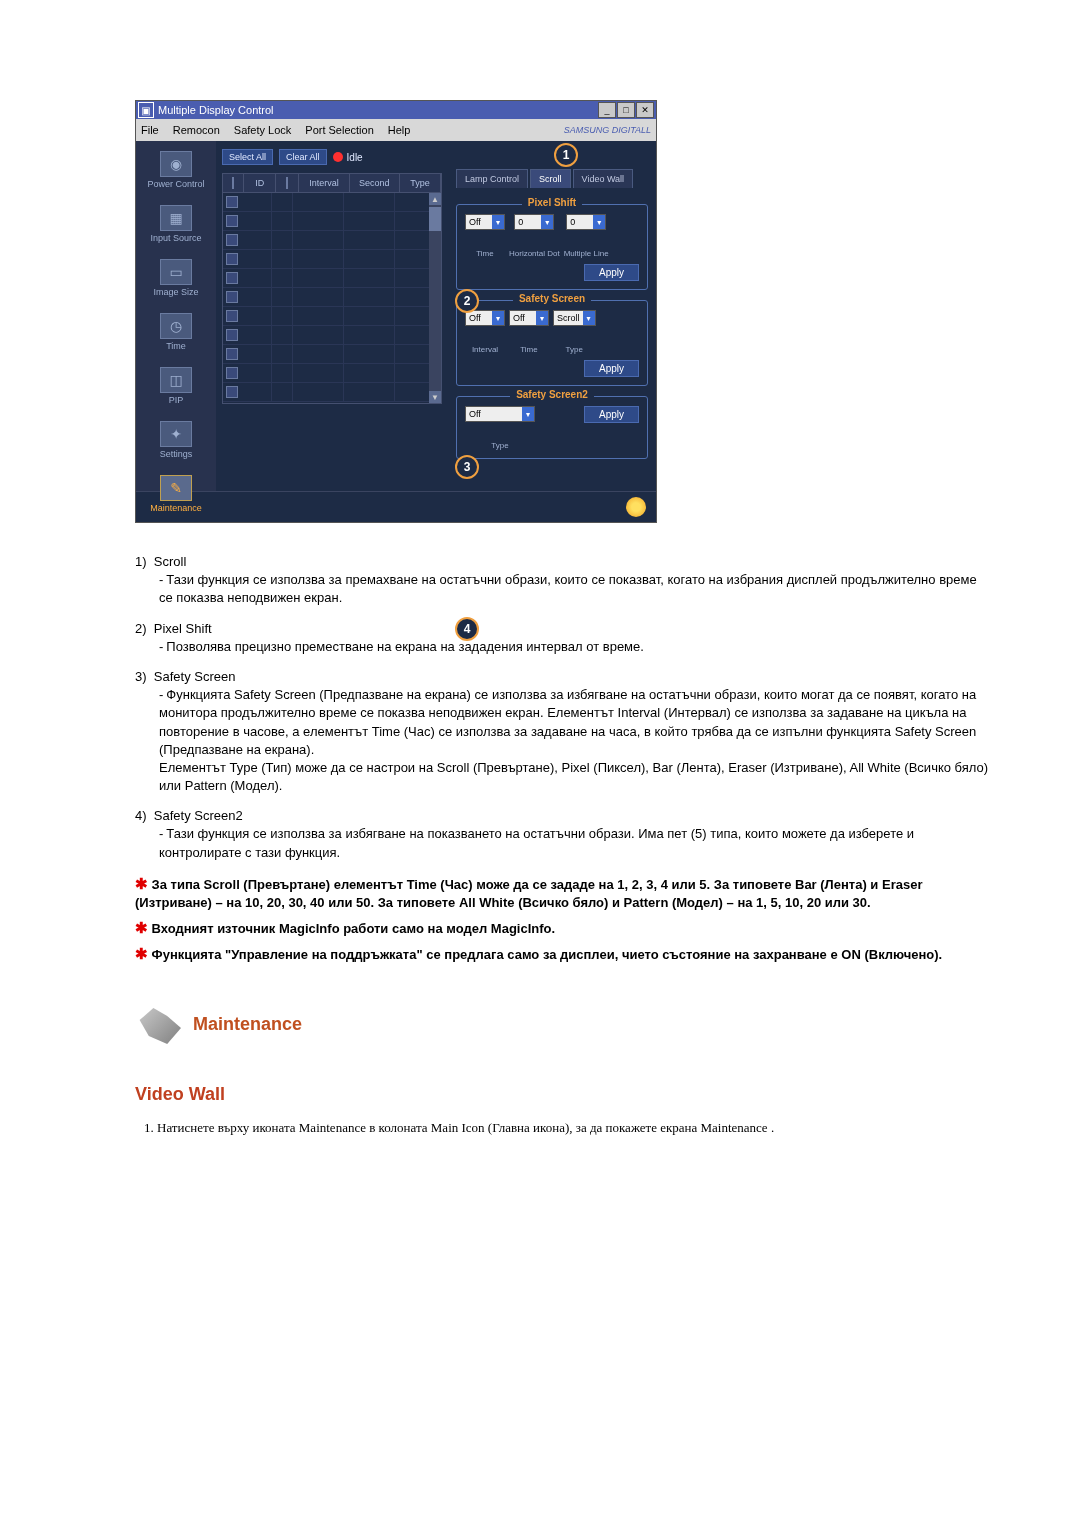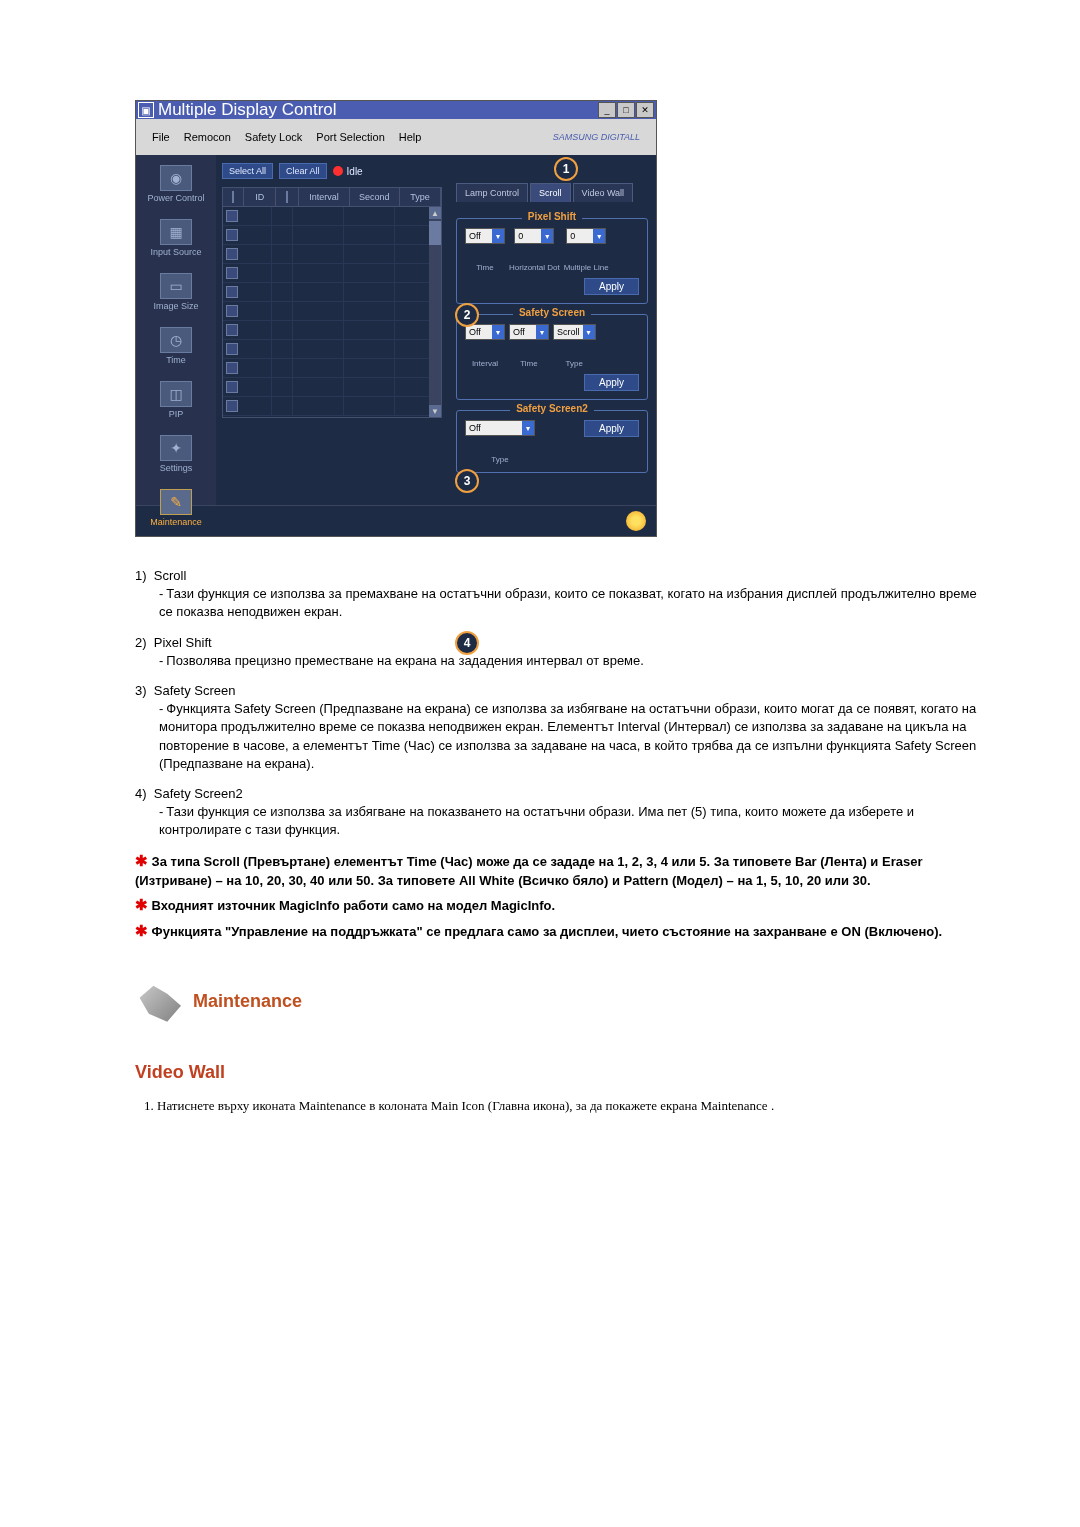--- a/index.html
+++ b/index.html
@@ -29,38 +29,38 @@
     align-items: center;
     height: 18px;
     padding: 0 2px;
   }
   .titlebar .app-icon {
     width: 14px; height: 14px;
     border: 1px solid #fff;
     margin-right: 4px;
     display: flex; align-items: center; justify-content: center;
   }
-  .titlebar .title-text { flex: 1; font-size: 17px; }
+  .titlebar .title-text { flex: 1; font-size: 11px; }
   .titlebar .win-btns { display: flex; }
   .titlebar .win-btn {
     width: 16px; height: 14px;
     background: #c9c9c9;
     color: #000;
     border: 1px solid #555;
     margin-left: 1px;
     display: flex; align-items: center; justify-content: center;
     font-size: 9px;
   }
   .menubar {
     background: #d8d8d8;
     color: #000;
     display: flex;
     align-items: center;
-    height: 36px;
-    padding: 0 16px;
+    height: 22px;
+    padding: 0 5px;
     font-size: 11px;
   }
   .menubar span { margin-right: 14px; }
   .menubar .brand { margin-left: auto; margin-right: 0; font-style: italic; color: #4a5db0; font-size: 9px; }
 
   .app-body {
     display: flex;
     background: #1d2b45;
     height: 350px;
   }
@@ -559,20 +559,21 @@
       <div class="item-head"><span>1)</span>&nbsp;&nbsp;<span>Scroll</span></div>
       <div class="item-desc"><span class="dash">-</span><span>Тази функция се използва за премахване на остатъчни образи, които се показват, когато на избрания дисплей продължително време се показва неподвижен екран.</span></div>
     </li>
     <li>
       <div class="item-head"><span>2)</span>&nbsp;&nbsp;<span>Pixel Shift</span></div>
       <div class="item-desc"><span class="dash">-</span><span>Позволява прецизно преместване на екрана на зададения интервал от време.</span></div>
     </li>
     <li>
       <div class="item-head"><span>3)</span>&nbsp;&nbsp;<span>Safety Screen</span></div>
       <div class="item-desc"><span class="dash">-</span><span>Функцията Safety Screen (Предпазване на екрана) се използва за избягване на остатъчни образи, които могат да се появят, когато на монитора продължително време се показва неподвижен екран.  Елементът Interval (Интервал) се използва за задаване на цикъла на повторение в часове, а елементът Time (Час) се използва за задаване на часа, в който трябва да се изпълни функцията Safety Screen (Предпазване на екрана).</span></div>
+      <div class="item-desc"><span>Елементът Type (Тип) може да се настрои на Scroll (Превъртане), Pixel (Пиксел), Bar (Лента), Eraser (Изтриване), All White (Всичко бяло) или Pattern (Модел).</span></div>
     </li>
     <li>
       <div class="item-head"><span>4)</span>&nbsp;&nbsp;<span>Safety Screen2</span></div>
       <div class="item-desc"><span class="dash">-</span><span>Тази функция се използва за избягване на показването на остатъчни образи. Има пет (5) типа, които можете да изберете и контролирате с тази функция.</span></div>
     </li>
   </ol>
 
   <div class="note"><span class="star">✱</span><span class="note-text">За типа Scroll (Превъртане) елементът Time (Час) може да се зададе на 1, 2, 3, 4 или 5. За типовете Bar (Лента) и Eraser (Изтриване) – на 10, 20, 30, 40 или 50. За типовете All White (Всичко бяло) и Pattern (Модел) – на 1, 5, 10, 20 или 30.</span></div>
   <div class="note"><span class="star">✱</span><span class="note-text">Входният източник MagicInfo работи само на модел MagicInfo.</span></div>
   <div class="note"><span class="star">✱</span><span class="note-text">Функцията "Управление на поддръжката" се предлага само за дисплеи, чието състояние на захранване е ON (Включено).</span></div>

